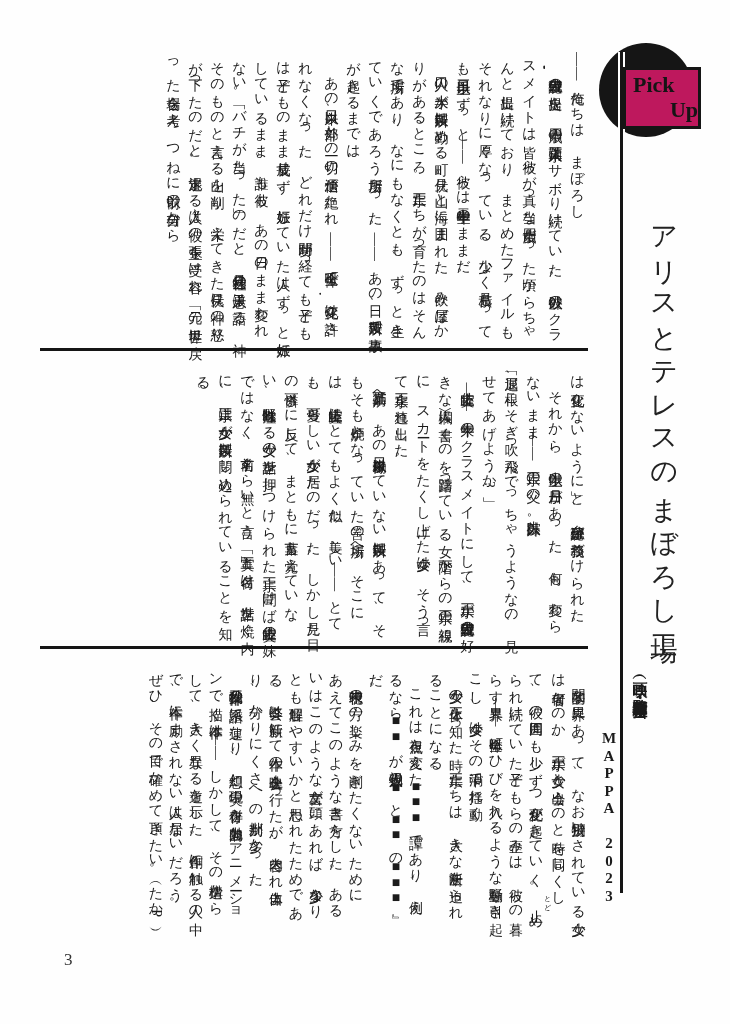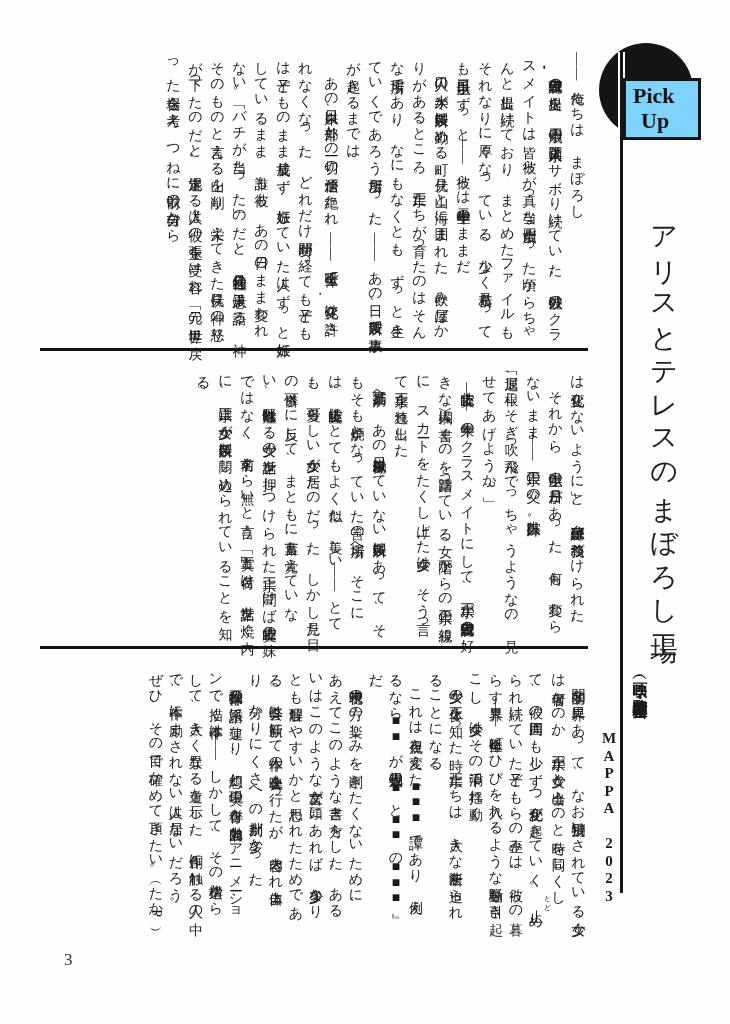--- a/index.html
+++ b/index.html
@@ -25,26 +25,26 @@
   
   .rule{position:absolute;left:40px;width:548px;height:3px;background:#151515;}
   #rule-1{top:348px;}
   #rule-2{top:646px;}
   
   .badge-circle{position:absolute;left:599px;top:43px;width:94px;height:94px;
     background:#151515;border-radius:50%;}
   .flag-pole{position:absolute;left:618px;top:52px;width:3px;height:841px;
     background:#151515;border-left:2px solid #fefefe;border-right:2px solid #fefefe;}
   .badge-flag{
-    position:absolute;left:623px;top:78px;width:78px;height:62px;
-    background:#7dd3fc;border:3px solid #151515;box-sizing:border-box;
+    position:absolute;left:623px;top:67px;width:78px;height:62px;
+    background:#be185d;border:3px solid #151515;box-sizing:border-box;
     font-weight:bold;font-size:22px;line-height:25px;color:#151515;
     padding:2px 0 0 7px;
   }
-  .badge-flag .l2{padding-left:8px;}
+  .badge-flag .l2{padding-left:8px;text-align:right;}
   
   .article-title{
     position:absolute;left:646px;top:208px;
     writing-mode:vertical-rl;font-size:27px;letter-spacing:3px;color:#222;
   }
   
   .credit-right{
     position:absolute;left:630px;top:670px;
     writing-mode:vertical-rl;font-size:15px;font-weight:bold;letter-spacing:0.5px;
   }

